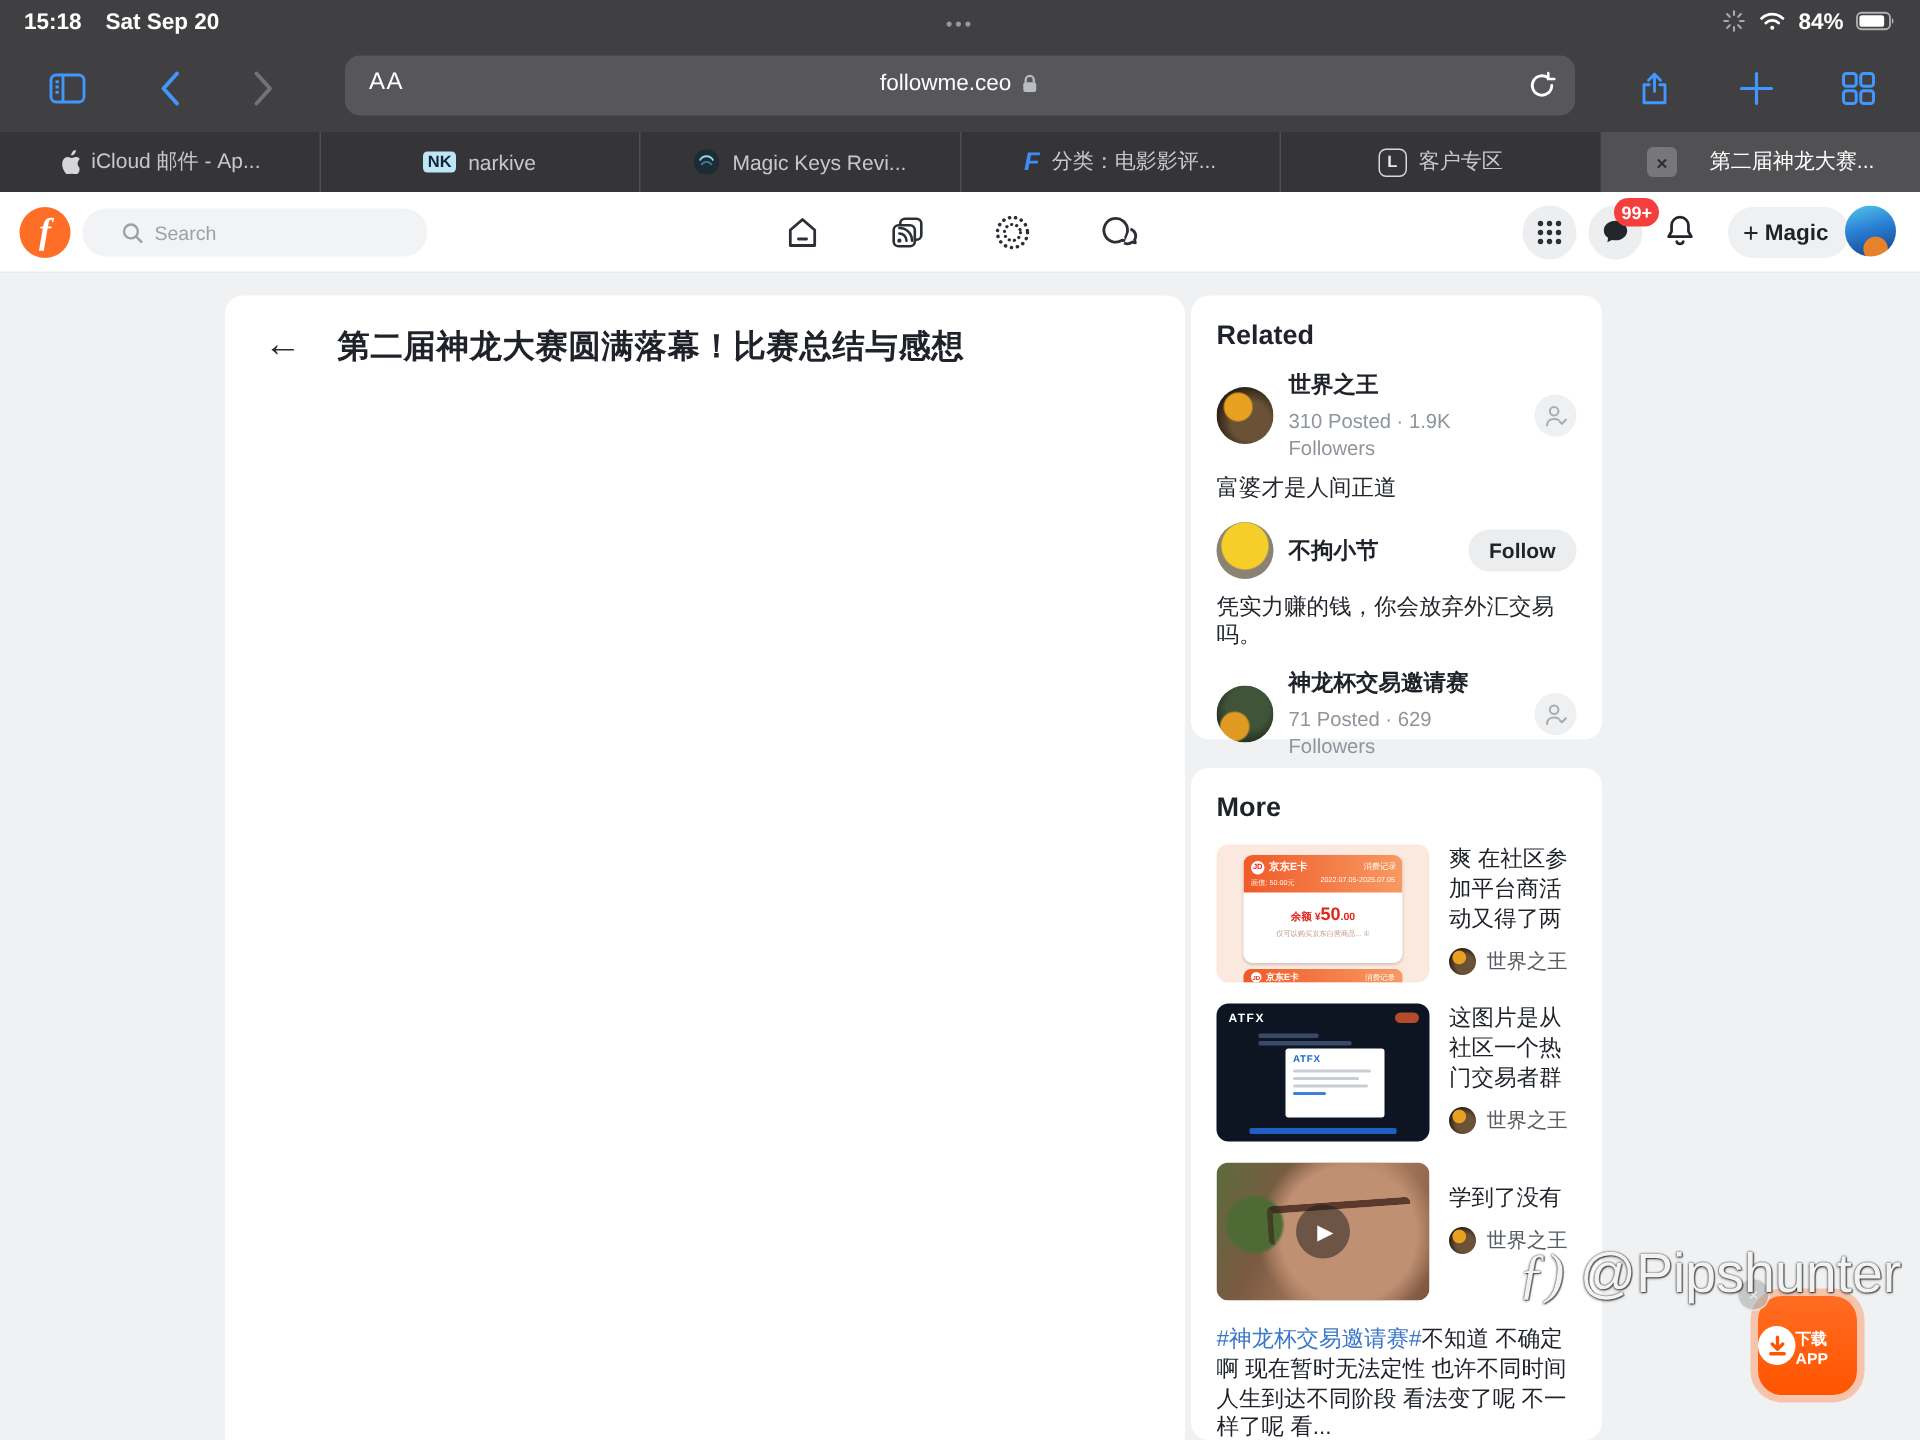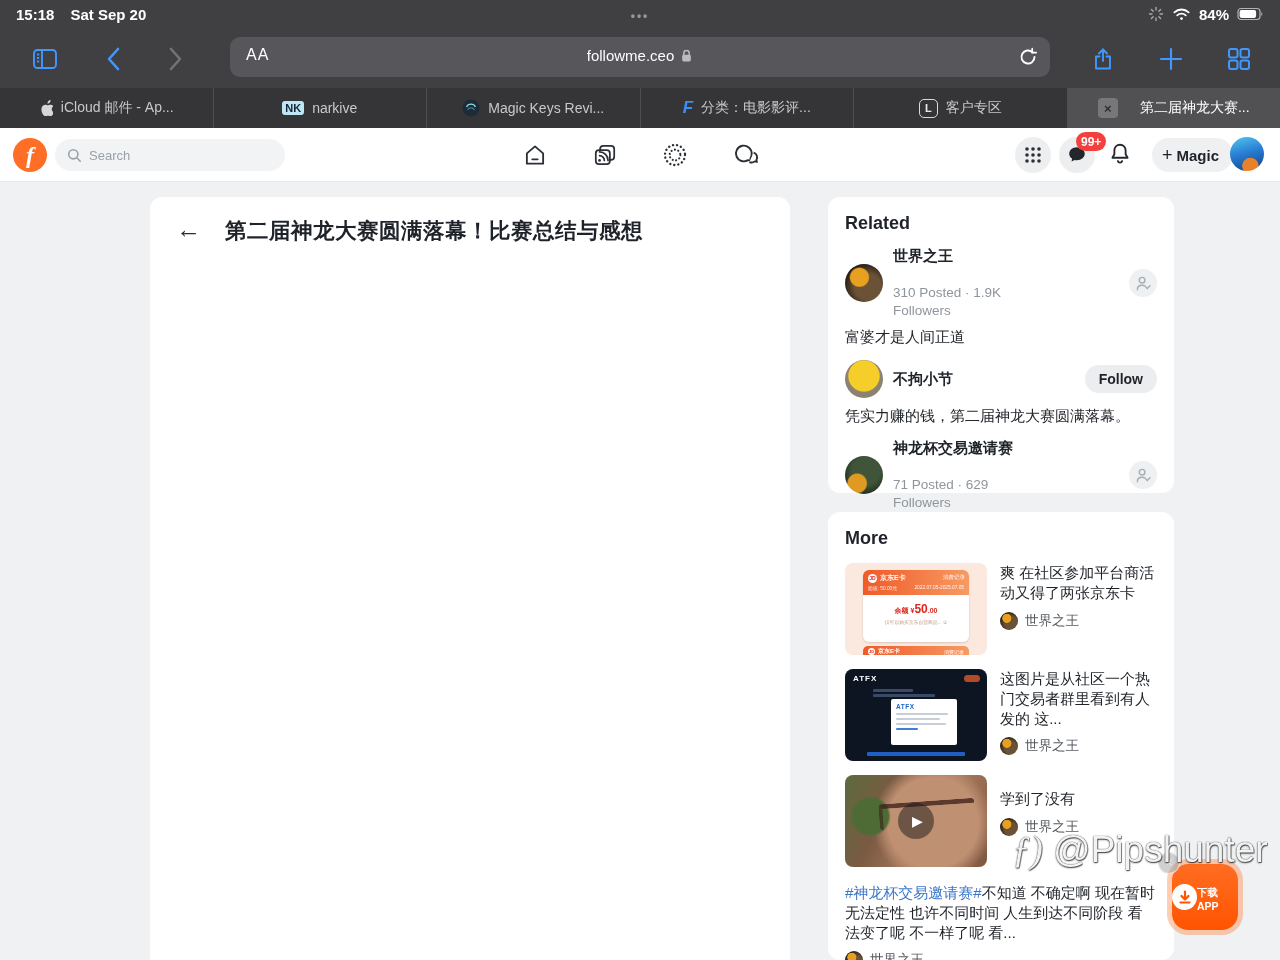--- a/index.html
+++ b/index.html
@@ -27,44 +27,44 @@
   .tab:last-child{border-right:none;}
   .tab.active{background:#515154;color:#fff;}
   .fav-nk{background:#bfe6f4;color:#14243a;font-weight:800;font-size:11px;border-radius:3px;padding:1px 3px;}
   .fav-f{color:#3c8df6;font-weight:800;font-size:17px;font-style:italic;}
   .fav-l{width:19px;height:19px;border:1.6px solid #d9d9db;border-radius:5px;color:#e8e8ea;font-size:11px;font-weight:700;display:flex;align-items:center;justify-content:center;}
   .tab-close{width:20px;height:20px;border-radius:4px;background:#77777a;color:#2e2e30;display:flex;align-items:center;justify-content:center;font-size:13px;font-weight:700;cursor:pointer;}
   
   .siteheader{position:absolute;left:0;top:128px;width:1280px;height:54px;background:#fff;border-bottom:1px solid #e7e9ea;}
   .fm-logo{position:absolute;left:13px;top:10px;width:34px;height:34px;border-radius:50%;background:#ff6e27;color:#fff;
     display:flex;align-items:center;justify-content:center;font-family:"Liberation Serif","DejaVu Serif",serif;font-style:italic;font-weight:800;font-size:24px;cursor:pointer;}
-  .searchpill{position:absolute;left:55px;top:11px;width:230px;height:32px;background:#f1f3f4;border-radius:16px;display:flex;align-items:center;padding:0 12px;gap:7px;}
+  .searchpill{position:absolute;left:55px;top:11px;width:230px;height:32px;background:#f1f3f4;border-radius:16px;display:flex;align-items:center;padding:0 12px;gap:7px;justify-content:flex-end;}
   .searchpill input{border:none;outline:none;background:transparent;font-size:13px;color:#333;width:170px;font-family:inherit;}
   .searchpill input::placeholder{color:#9ba1a8;}
   .nav-ico{position:absolute;top:13px;width:28px;height:28px;display:flex;align-items:center;justify-content:center;cursor:pointer;}
   .circ-ico{position:absolute;top:9px;width:36px;height:36px;border-radius:50%;background:#eceef0;display:flex;align-items:center;justify-content:center;cursor:pointer;}
   .badge{position:absolute;left:1076px;top:4px;min-width:30px;height:19px;background:#f53f3f;border-radius:10px;color:#fff;
     font-size:12px;font-weight:700;display:flex;align-items:center;justify-content:center;padding:0 5px;z-index:5;}
   .postbtn{position:absolute;left:1152px;top:10px;height:34px;padding:0 14px 0 10px;border-radius:17px;background:#eef0f1;
     display:flex;align-items:center;gap:4px;font-size:15px;font-weight:700;color:#1f2329;cursor:pointer;}
   .postbtn .plus{font-size:18px;font-weight:400;line-height:1;}
   .user-av{position:absolute;left:1230px;top:9px;width:34px;height:34px;border-radius:50%;cursor:pointer;
     background:radial-gradient(circle at 60% 85%,#e8822a 0 22%,transparent 24%),linear-gradient(165deg,#52c6ec 0%,#2a7fd4 45%,#123f86 100%);}
   
   .article{position:absolute;left:150px;top:197px;width:640px;height:763px;background:#fff;border-radius:12px 12px 0 0;}
   .backarrow{position:absolute;left:26px;top:20px;font-size:25px;color:#2a2e33;cursor:pointer;line-height:1;}
   .article h1{position:absolute;left:75px;top:19px;font-size:21.5px;font-weight:700;color:#1f2329;letter-spacing:.5px;}
   
-  .sidecard{position:absolute;left:828px;width:346px;background:#fff;border-radius:12px;padding:16px 17px;}
+  .sidecard{position:absolute;left:794px;width:274px;background:#fff;border-radius:12px;padding:16px 17px;}
   .sidecard h2{font-size:18px;font-weight:700;color:#1f2329;}
   .rel-item{display:flex;align-items:center;gap:10px;margin-top:13px;}
   .rel-av{width:38px;height:38px;border-radius:50%;flex:0 0 auto;cursor:pointer;}
   .rel-col{flex:1 1 auto;min-width:0;}
   .rel-name{font-size:15px;font-weight:700;color:#1f2329;cursor:pointer;}
-  .rel-meta{font-size:13.5px;color:#8f959c;line-height:1.3;margin-top:18px;width:150px;}
+  .rel-meta{font-size:13.5px;color:#8f959c;line-height:1.3;margin-top:6px;width:150px;}
   .rel-bio{font-size:15px;color:#23272c;margin-top:9px;}
   .follow-ico{width:28px;height:28px;border-radius:50%;background:#eef0f2;display:flex;align-items:center;justify-content:center;flex:0 0 auto;cursor:pointer;}
   .follow-btn{height:28px;padding:0 14px;border-radius:14px;background:#ecedef;font-size:14px;font-weight:700;color:#1f2329;
     display:flex;align-items:center;flex:0 0 auto;cursor:pointer;}
   .av-king{background:radial-gradient(circle at 38% 35%,#e8a020 0 26%,transparent 30%),radial-gradient(circle at 60% 60%,#6b5236 0 40%,#241b12 75%);}
   .av-yellow{background:radial-gradient(circle at 50% 42%,#f6ce2a 0 52%,#8b8271 56%);}
   .av-dragon{background:radial-gradient(circle at 32% 72%,#e09a22 0 24%,transparent 28%),radial-gradient(circle at 55% 40%,#40543a 0 45%,#1c2a1a 80%);}
   
   .more-item{display:flex;gap:13px;margin-top:14px;}
   .thumb{width:142px;height:92px;border-radius:8px;flex:0 0 auto;position:relative;overflow:hidden;cursor:pointer;}
@@ -357,21 +357,21 @@
     </div>
     <div class="rel-bio">富婆才是人间正道</div>
 
     <div class="rel-item">
       <div class="rel-av av-yellow"></div>
       <div class="rel-col">
         <div class="rel-name">不拘小节</div>
       </div>
       <div class="follow-btn">Follow</div>
     </div>
-    <div class="rel-bio">凭实力赚的钱，第二届神龙大赛圆满落幕。</div>
+    <div class="rel-bio">凭实力赚的钱，你会放弃外汇交易吗。</div>
 
     <div class="rel-item">
       <div class="rel-av av-dragon"></div>
       <div class="rel-col">
         <div class="rel-name">神龙杯交易邀请赛</div>
         <div class="rel-meta">71 Posted · 629 Followers</div>
       </div>
       <div class="follow-ico">
         <svg width="17" height="17" viewBox="0 0 18 18" fill="none" stroke="#a7adb3" stroke-width="1.5" stroke-linecap="round" stroke-linejoin="round">
           <circle cx="7.5" cy="5.5" r="3"></circle>

